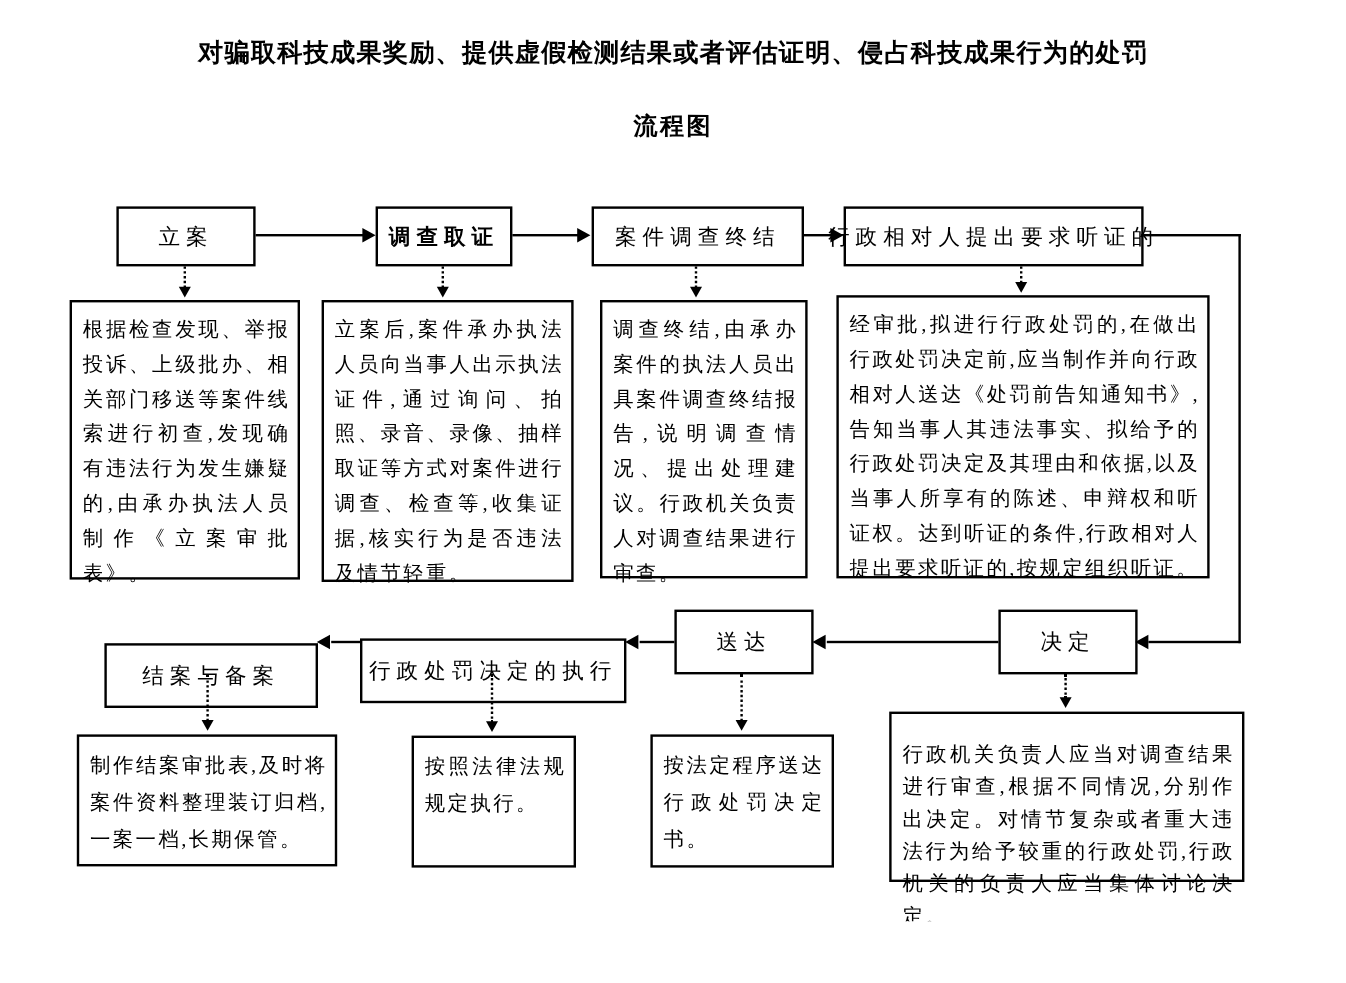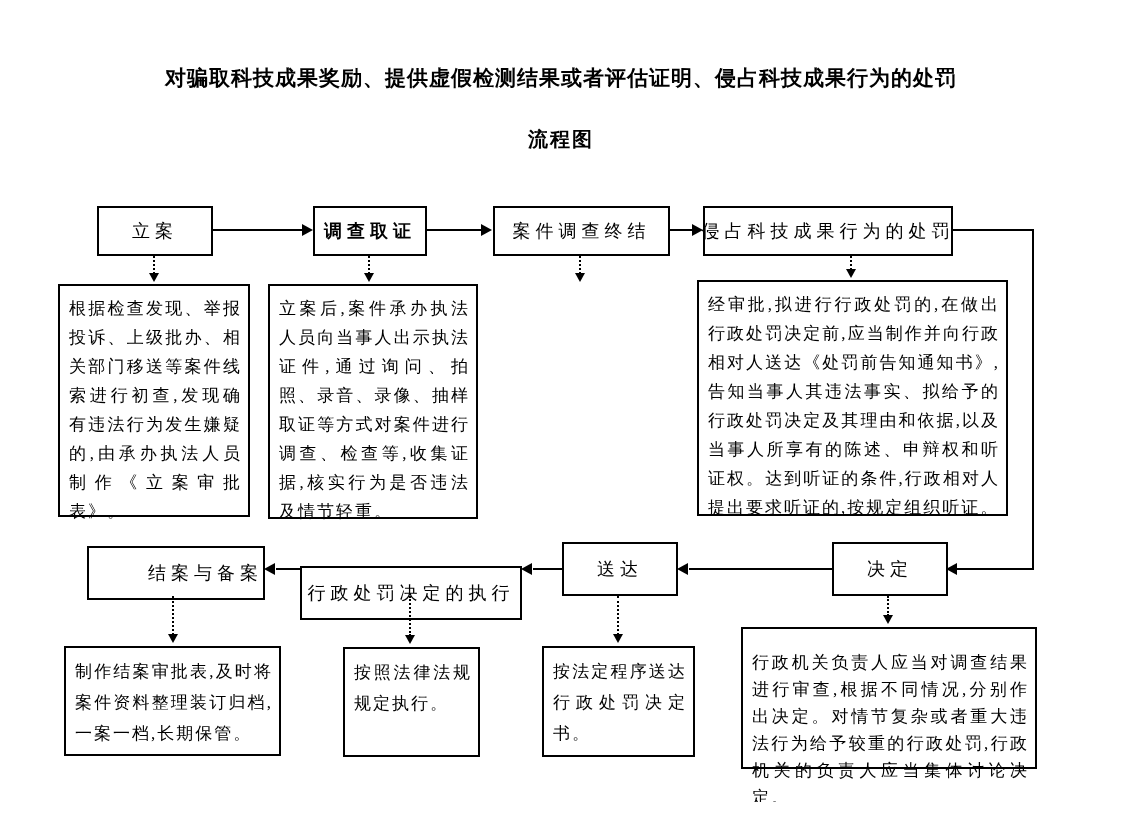--- a/index.html
+++ b/index.html
@@ -3,21 +3,20 @@
 <meta charset="utf-8">
 <style>
   html,body{margin:0;padding:0;background:#ffffff;}
   .canvas{
     position:relative;
     width:1122px;height:768px;
     background:#ffffff;
     font-family:"Liberation Serif","DejaVu Serif",serif;
     color:#000;
     overflow:hidden;
-    margin-top:34px;
   }
   .title1{
     position:absolute;left:0;top:30px;width:1122px;
     text-align:center;font-size:21px;font-weight:bold;letter-spacing:1px;
   }
   .title2{
     position:absolute;left:0;top:92px;width:1122px;
     text-align:center;font-size:20px;font-weight:bold;letter-spacing:2px;
   }
   .pbox{
@@ -33,21 +32,21 @@
     padding:8px 6px 0 9px;
     text-align:justify;text-justify:inter-ideograph;
   }
   .dbox p{margin:0;}
   
   .pb1{left:97px;top:172px;width:116px;height:50px;font-family:Liberation Mono, monospace;}
   .pb2{left:313px;top:172px;width:114px;height:50px;font-weight:bold;}
   .pb3{left:493px;top:172px;width:177px;height:50px;}
   .pb4{left:703px;top:172px;width:250px;height:50px;}
   
-  .pb5{left:87px;top:512px;width:178px;height:54px;justify-content:flex-end;}
+  .pb5{left:87px;top:536px;width:178px;height:54px;}
   .pb6{left:300px;top:532px;width:222px;height:54px;}
   .pb7{left:562px;top:508px;width:116px;height:54px;}
   .pb8{left:832px;top:508px;width:116px;height:54px;}
   
   .db1{left:58px;top:250px;width:192px;height:233px;}
   .db2{left:268px;top:250px;width:210px;height:235px;}
   .db3{left:500px;top:250px;width:173px;height:232px;}
   .db4{left:697px;top:246px;width:311px;height:236px;line-height:29px;}
   .db5{left:64px;top:612px;width:217px;height:110px;line-height:31px;}
   .db6{left:343px;top:613px;width:137px;height:110px;line-height:31px;}
@@ -79,41 +78,44 @@
   <div class="pbox pb1">
     <span>立案</span>
   </div>
   <div class="pbox pb2">
     <span>调查取证</span>
   </div>
   <div class="pbox pb3">
     <span>案件调查终结</span>
   </div>
   <div class="pbox pb4">
-    <span>侵占科技成果行为的处罚</span>
+    <span>行政相对人提出要求听证的</span>
   </div>
 
   <div class="pbox pb5">
     <span>结案与备案</span>
   </div>
   <div class="pbox pb6">
     <span>行政处罚决定的执行</span>
   </div>
   <div class="pbox pb7">
     <span>送达</span>
   </div>
   <div class="pbox pb8">
     <span>决定</span>
   </div>
 
   <div class="dbox db1">
     <p>根据检查发现、举报投诉、上级批办、相关部门移送等案件线索进行初查,发现确有违法行为发生嫌疑的,由承办执法人员制作《立案审批表》。</p>
   </div>
   <div class="dbox db2">
     <p>立案后,案件承办执法人员向当事人出示执法证件,通过询问、拍照、录音、录像、抽样取证等方式对案件进行调查、检查等,收集证据,核实行为是否违法及情节轻重。</p>
+  </div>
+  <div class="dbox db3">
+    <p>调查终结,由承办案件的执法人员出具案件调查终结报告,说明调查情况、提出处理建议。行政机关负责人对调查结果进行审查。</p>
   </div>
   <div class="dbox db4">
     <p>经审批,拟进行行政处罚的,在做出行政处罚决定前,应当制作并向行政相对人送达《处罚前告知通知书》,告知当事人其违法事实、拟给予的行政处罚决定及其理由和依据,以及当事人所享有的陈述、申辩权和听证权。达到听证的条件,行政相对人提出要求听证的,按规定组织听证。</p>
   </div>
 
   <div class="dbox db6">
     <p>按照法律法规规定执行。</p>
   </div>
   <div class="dbox db5">
     <p>制作结案审批表,及时将案件资料整理装订归档,一案一档,长期保管。</p>

